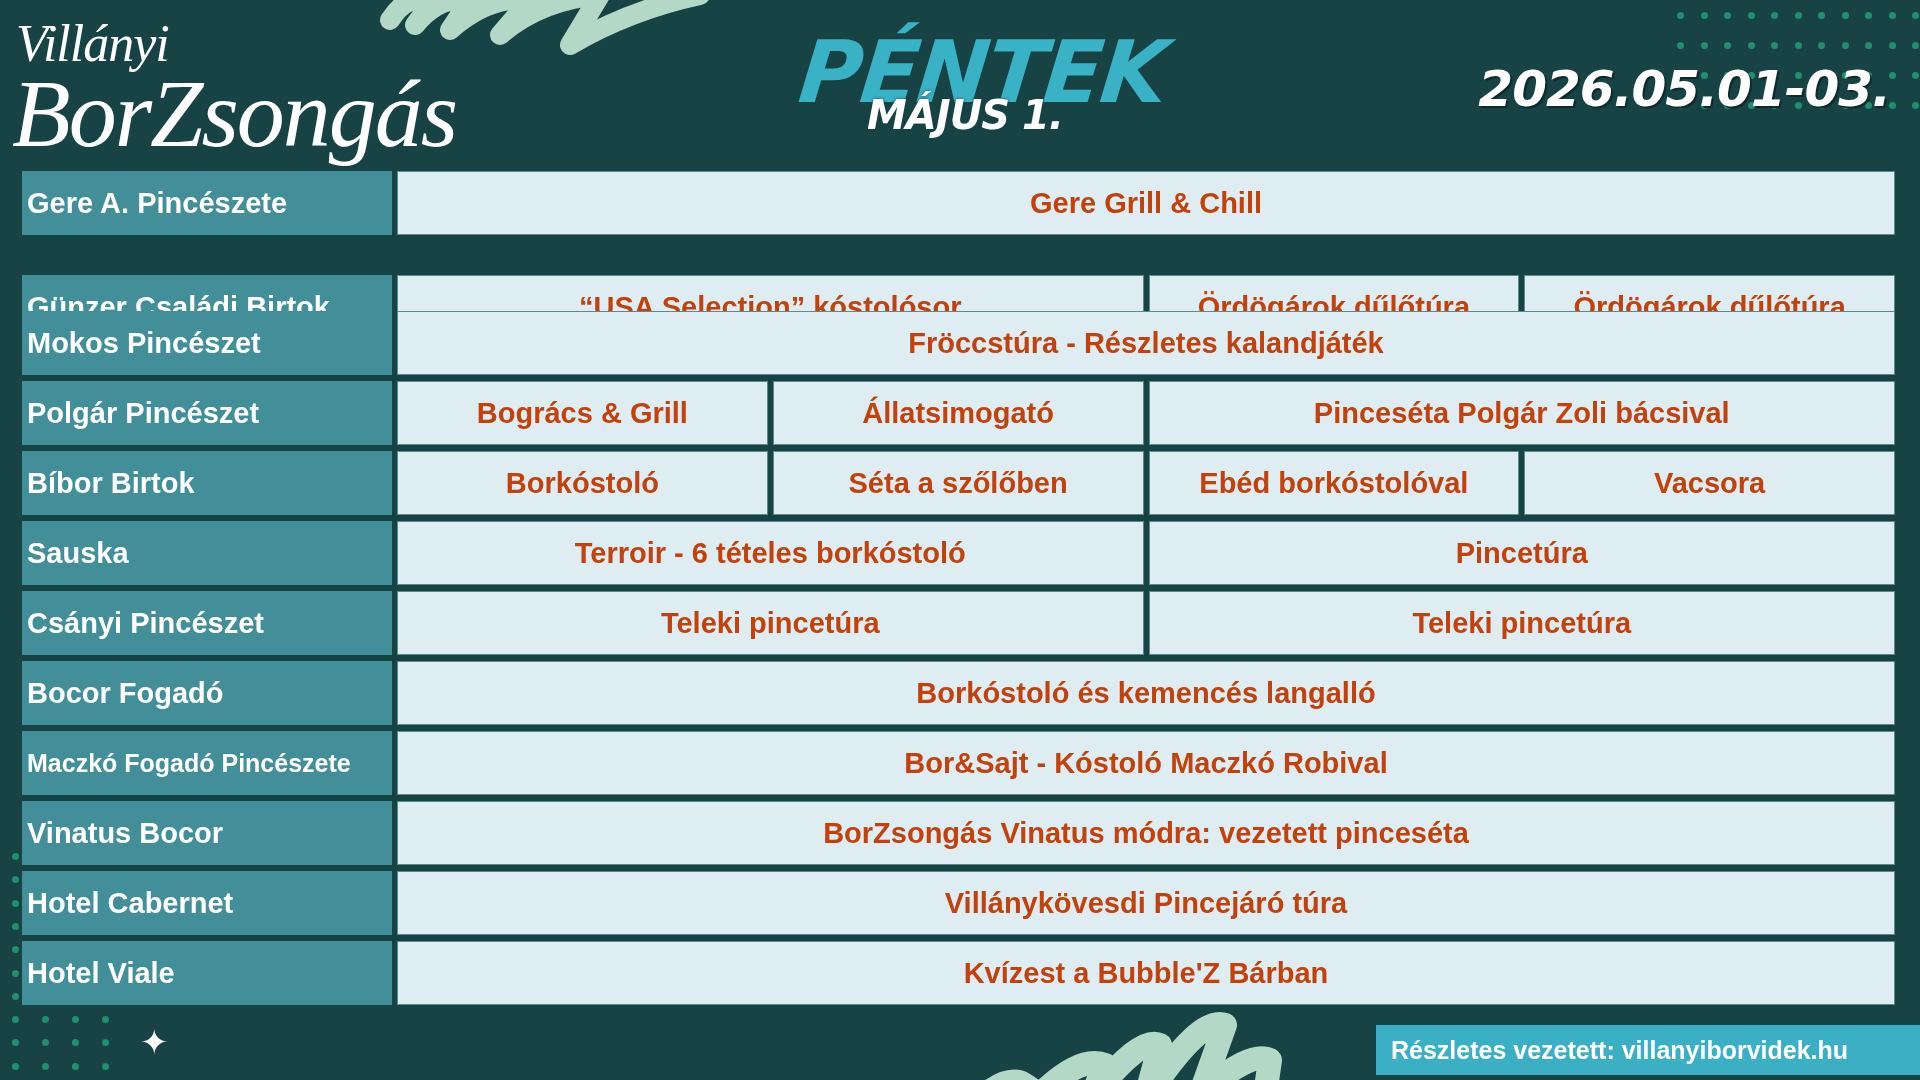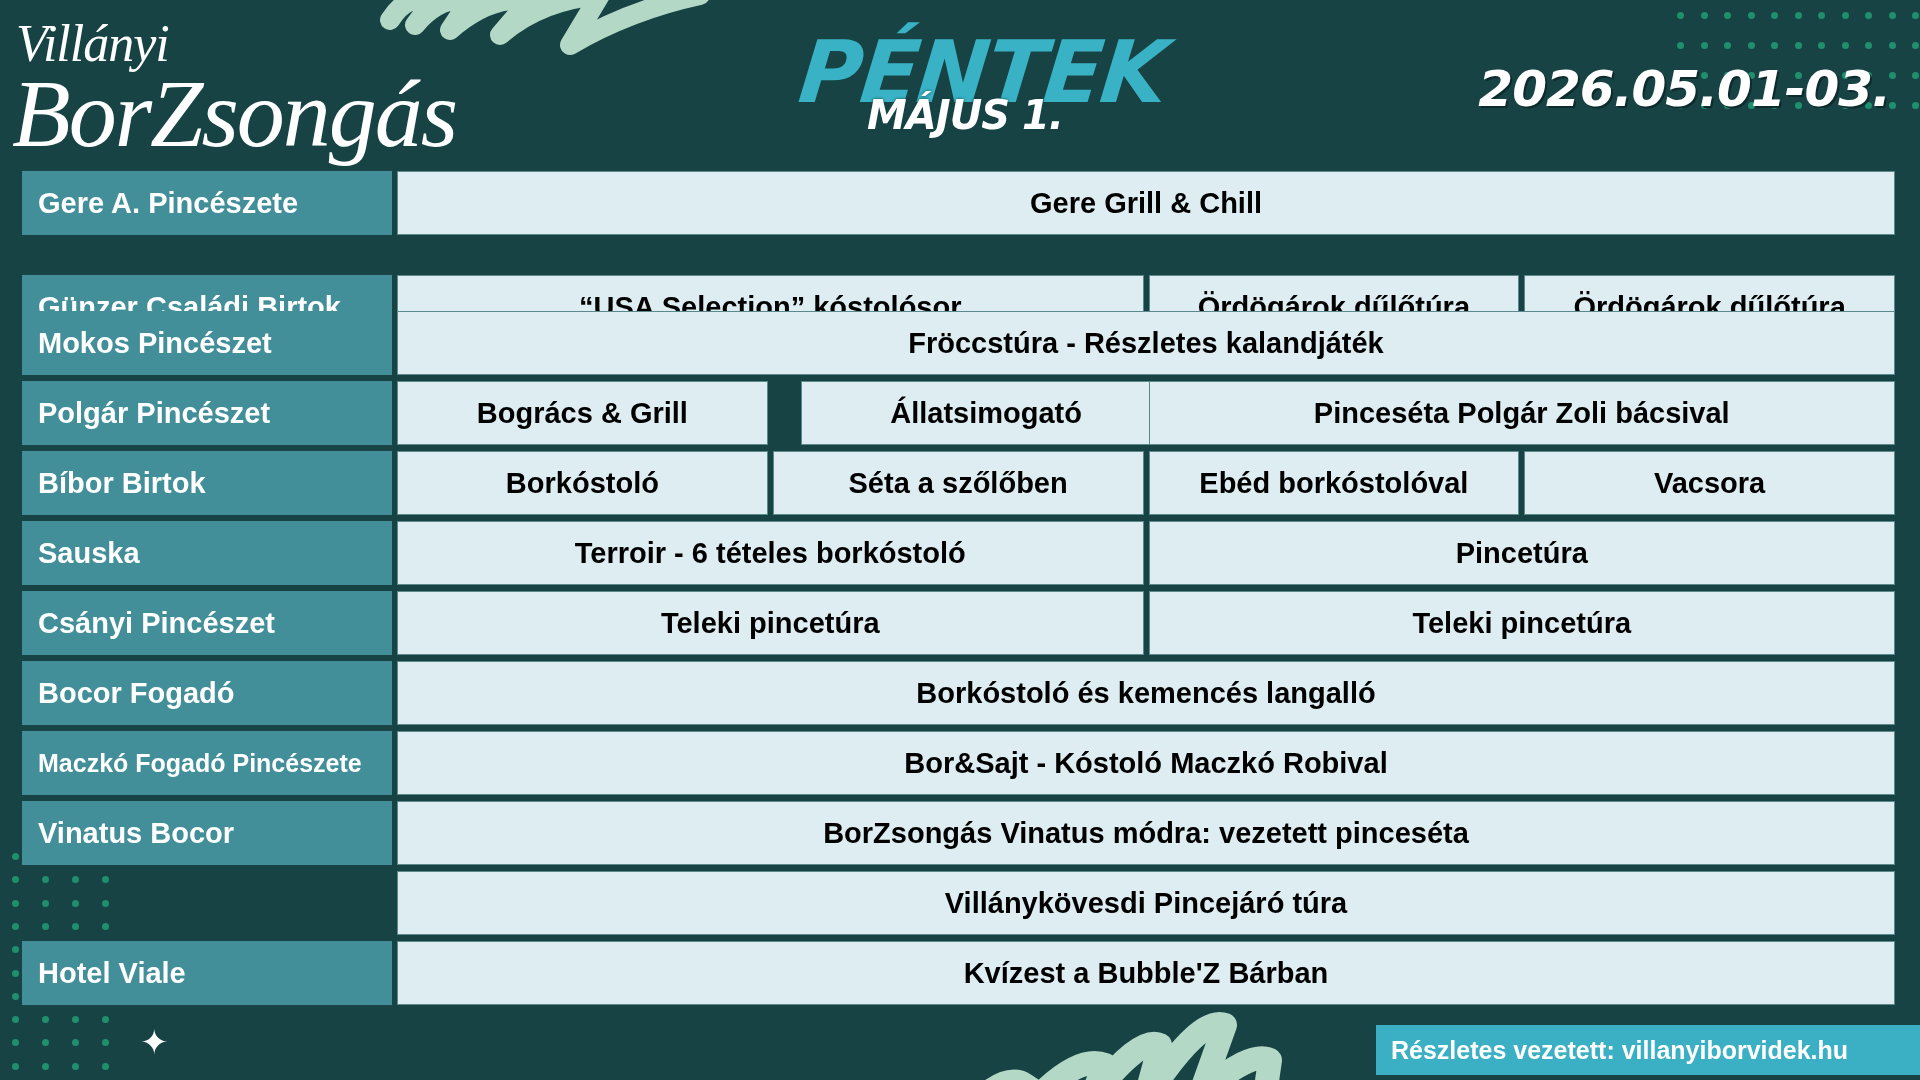--- a/index.html
+++ b/index.html
@@ -8,23 +8,23 @@
   .swoosh{position:absolute;}
   .logo{position:absolute;left:12px;top:14px;width:390px;height:150px;color:#fff;font-family:"Liberation Serif","DejaVu Serif",serif;font-style:italic;}
   .logo .l1{position:absolute;left:4px;top:0;font-size:52px;letter-spacing:-1px;}
   .logo .l2{position:absolute;left:0;top:52px;font-size:96px;line-height:96px;letter-spacing:-2px;}
   .title{position:absolute;left:800px;top:24px;width:330px;text-align:center;}
   .title .day{font-family:"DejaVu Sans",sans-serif;font-weight:bold;font-style:italic;font-size:86px;color:#38b2c4;letter-spacing:-2px;line-height:96px;transform:skewX(-6deg);}
   .title .date{position:absolute;left:0;right:0;top:68px;font-family:"DejaVu Sans",sans-serif;font-weight:bold;font-style:italic;font-size:40px;color:#fff;text-shadow:0 0 3px #174345;letter-spacing:-1px;}
   .range{position:absolute;right:30px;top:60px;font-family:"DejaVu Sans",sans-serif;font-weight:bold;font-style:italic;font-size:50px;color:#fff;letter-spacing:-1px;text-shadow:2px 2px 0 #0d2b2c;}
   .grid{position:absolute;left:22px;top:171px;width:1873px;}
   .row{position:absolute;left:0;height:64px;width:1873px;}
-  .label{position:absolute;left:0;top:0;width:370px;height:64px;background:#428f99;color:#fff;font-weight:bold;font-size:29px;line-height:64px;padding-left:16px;box-sizing:border-box;white-space:nowrap;}
+  .label{position:absolute;left:0;top:0;width:370px;height:64px;background:#428f99;color:#fff;font-weight:bold;font-size:29px;line-height:64px;padding-left:5px;box-sizing:border-box;white-space:nowrap;}
   .label.small{font-size:25px;}
-  .cell{position:absolute;top:0;height:64px;background:#deedf1;border:1px solid #5c8a8c;box-sizing:border-box;color:#000000;font-weight:bold;font-size:29px;line-height:62px;text-align:center;white-space:nowrap;overflow:hidden;}
+  .cell{position:absolute;top:0;height:64px;background:#deedf1;border:1px solid #5c8a8c;box-sizing:border-box;color:#c2410c;font-weight:bold;font-size:29px;line-height:62px;text-align:center;white-space:nowrap;overflow:hidden;}
   .footer{position:absolute;left:1376px;top:1025px;width:544px;height:50px;background:#3bb0c4;color:#fff;font-weight:bold;font-size:25px;line-height:50px;padding-left:15px;box-sizing:border-box;}
   .star{position:absolute;left:140px;top:1025px;color:#fff;font-size:34px;line-height:34px;}
 </style>
 </head>
 <body>
 
 <svg class="swoosh" style="left:370px;top:0;" width="380" height="62" viewBox="0 0 380 62">
   <path d="M20 20 Q40 -10 60 5 L45 25 Q70 -5 100 0 L80 30 Q120 -5 160 0 L130 35 Q170 0 230 -5 L200 45 Q260 10 330 -5" fill="none" stroke="#b3d8c6" stroke-width="20" stroke-linecap="round" stroke-linejoin="round"></path>
 </svg>
 
@@ -144,21 +144,21 @@
       <div class="cell" style="left: 1126.5px; width: 370.75px;">Ördögárok dűlőtúra</div>
       <div class="cell" style="left: 1502.25px; width: 370.75px;">Ördögárok dűlőtúra</div>
     </div>
     <div class="row" style="top: 140px;">
       <div class="label">Mokos Pincészet</div>
       <div class="cell" style="left: 375px; width: 1498px;">Fröccstúra - Részletes kalandjáték</div>
     </div>
     <div class="row" style="top: 210px;">
       <div class="label">Polgár Pincészet</div>
       <div class="cell" style="left: 375px; width: 370.75px;">Bogrács &amp; Grill</div>
-      <div class="cell" style="left: 750.75px; width: 370.75px; margin-left: 28px;">Állatsimogató</div>
+      <div class="cell" style="left: 750.75px; width: 370.75px;">Állatsimogató</div>
       <div class="cell" style="left: 1126.5px; width: 746.5px;">Pinceséta Polgár Zoli bácsival</div>
     </div>
     <div class="row" style="top: 280px;">
       <div class="label">Bíbor Birtok</div>
       <div class="cell" style="left: 375px; width: 370.75px;">Borkóstoló</div>
       <div class="cell" style="left: 750.75px; width: 370.75px;">Séta a szőlőben</div>
       <div class="cell" style="left: 1126.5px; width: 370.75px;">Ebéd borkóstolóval</div>
       <div class="cell" style="left: 1502.25px; width: 370.75px;">Vacsora</div>
     </div>
     <div class="row" style="top: 350px;">
@@ -177,20 +177,21 @@
     </div>
     <div class="row" style="top: 560px;">
       <div class="label small">Maczkó Fogadó Pincészete</div>
       <div class="cell" style="left: 375px; width: 1498px;">Bor&amp;Sajt - Kóstoló Maczkó Robival</div>
     </div>
     <div class="row" style="top: 630px;">
       <div class="label">Vinatus Bocor</div>
       <div class="cell" style="left: 375px; width: 1498px;">BorZsongás Vinatus módra: vezetett pinceséta</div>
     </div>
     <div class="row" style="top: 700px;">
+      <div class="label">Hotel Cabernet</div>
       <div class="cell" style="left: 375px; width: 1498px;">Villánykövesdi Pincejáró túra</div>
     </div>
     <div class="row" style="top: 770px;">
       <div class="label">Hotel Viale</div>
       <div class="cell" style="left: 375px; width: 1498px;">Kvízest a Bubble'Z Bárban</div>
     </div>
   </div>
 
 <div class="star">✦</div>
 

